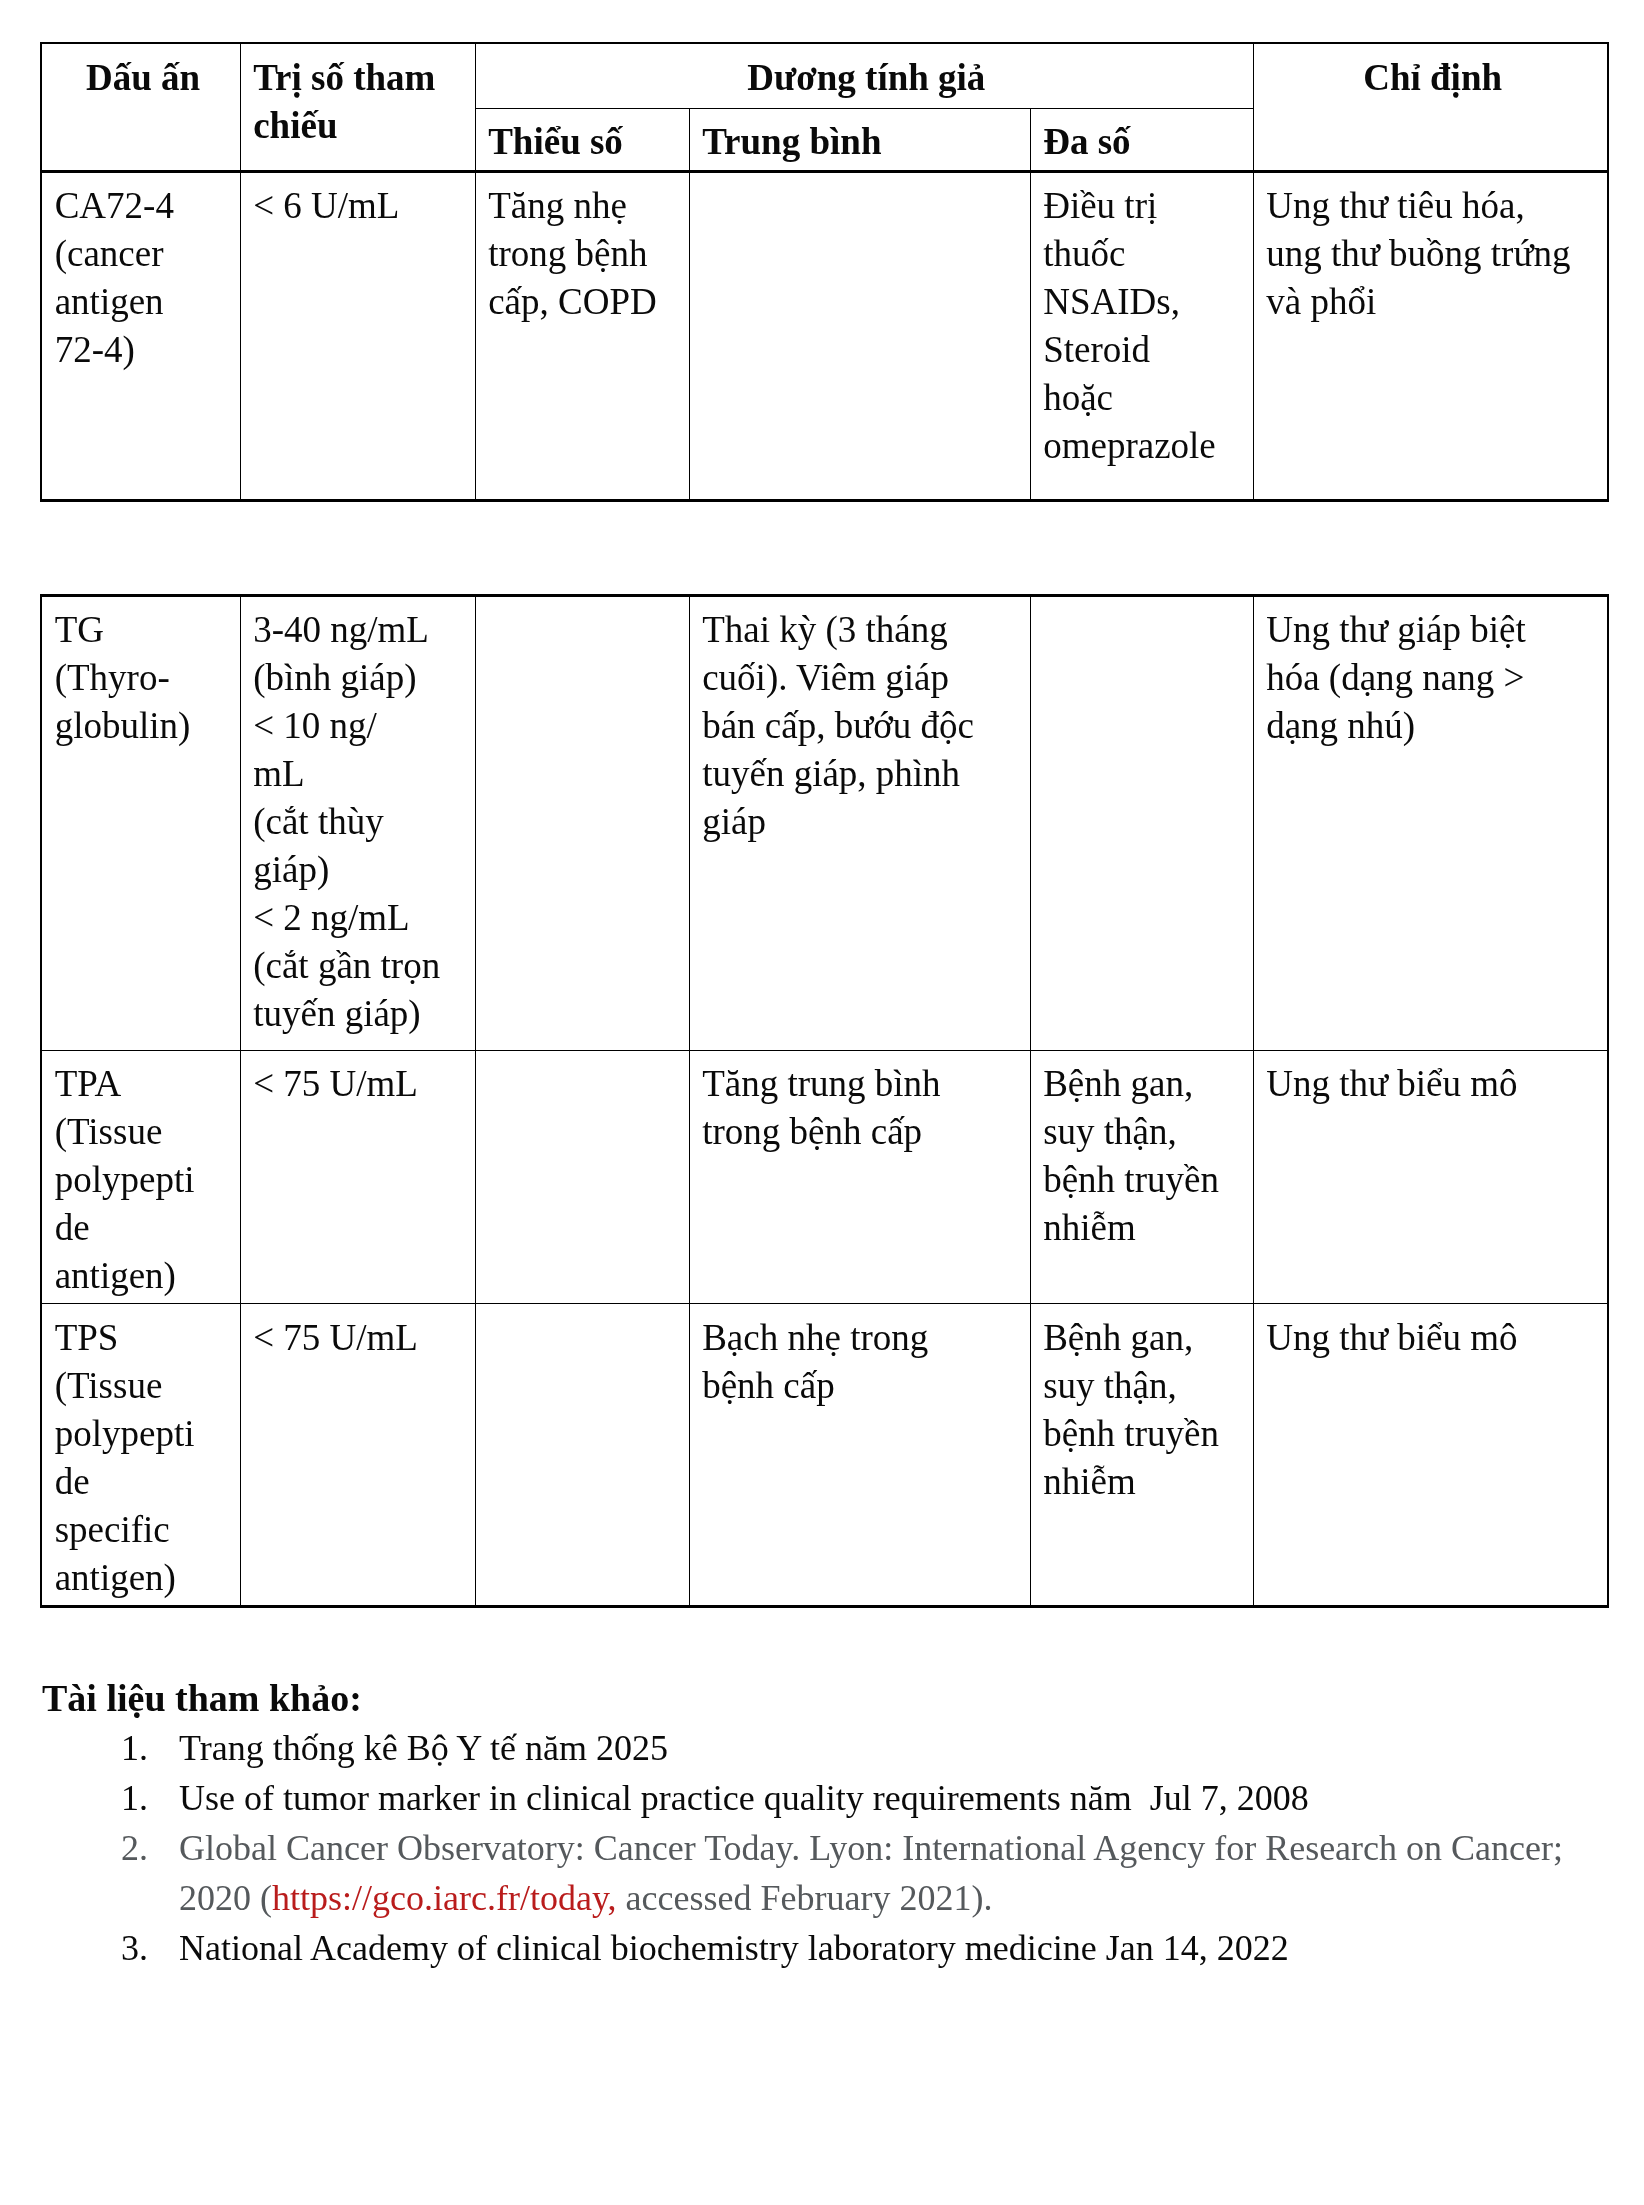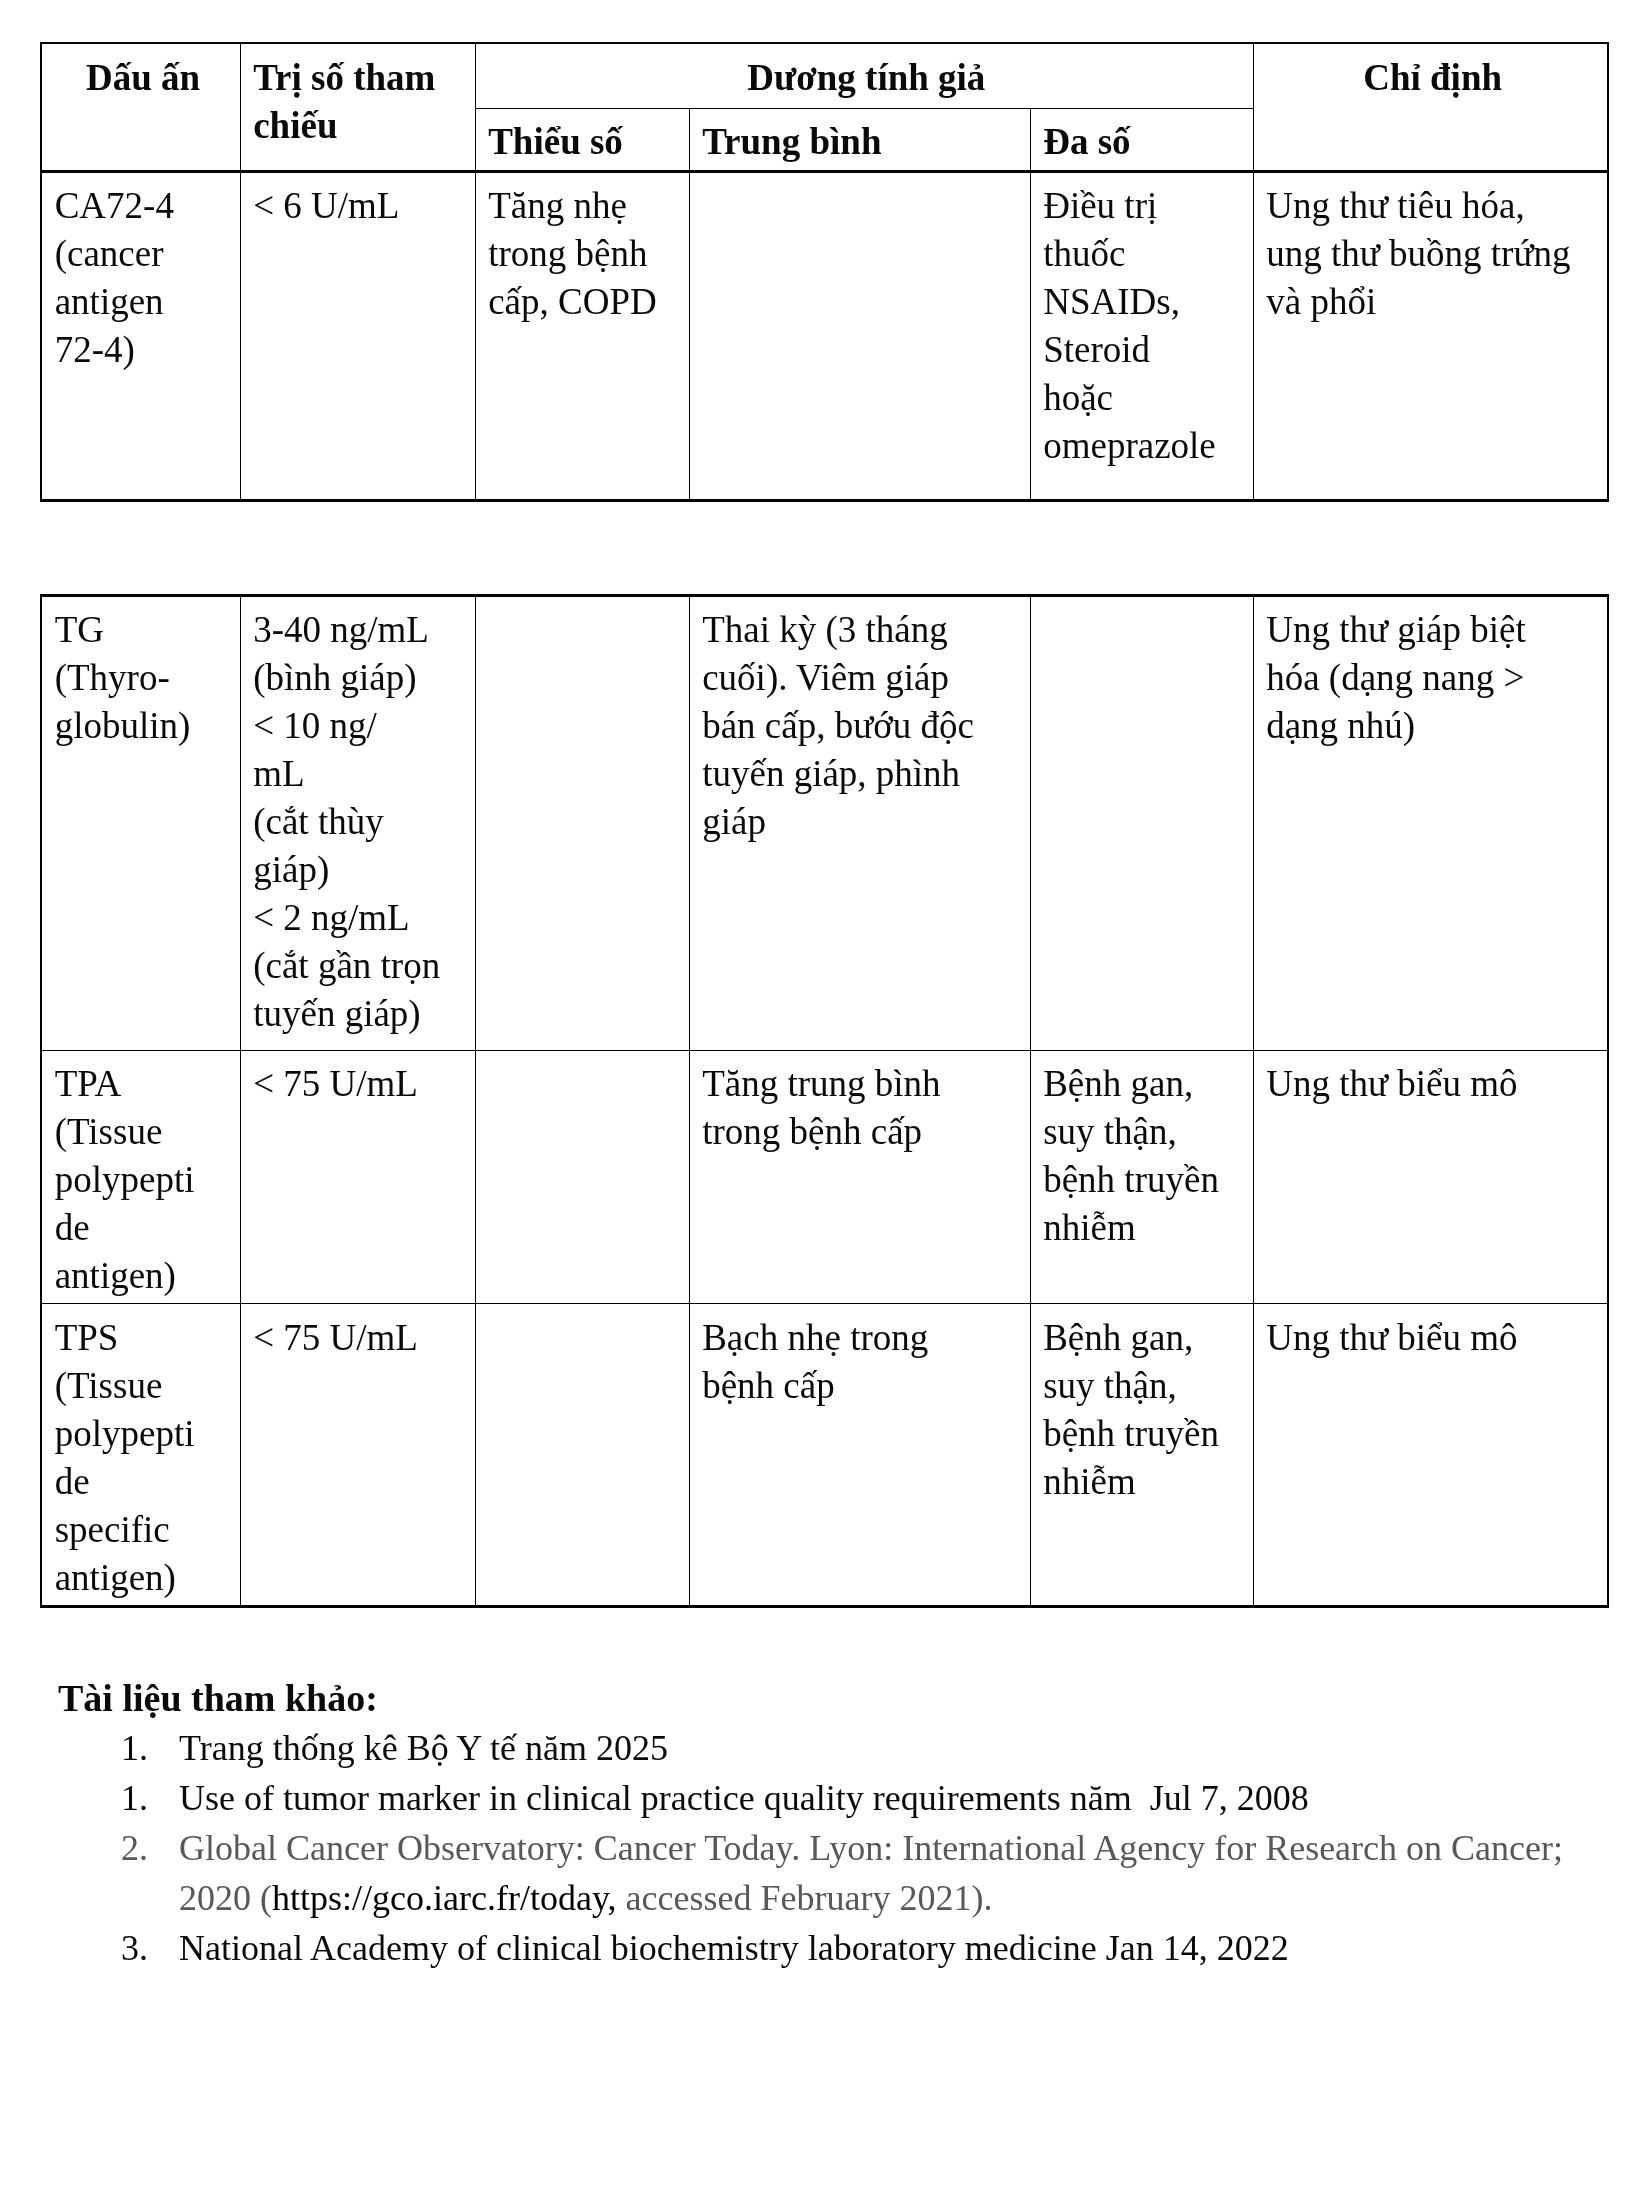--- a/index.html
+++ b/index.html
@@ -40,32 +40,32 @@
   tr.r-ca  { height: 329px; }
   tr.r-tg  { height: 455px; margin-top: 42px; }
   tr.r-tpa { height: 248px; }
   tr.r-tps { height: 289px; }
 
   .refs { margin-top: 65px; }
   .refs-heading {
     font-weight: bold;
     font-size: 38px;
     line-height: 50px;
-    margin-left: 18px;
+    margin-left: 2px;
   }
   .ref-item {
     display: flex;
     font-size: 36px;
     line-height: 50px;
     margin-left: 81px;
   }
   .ref-num { width: 58px; flex: 0 0 58px; }
   .ref-text { flex: 1 1 auto; white-space: pre-wrap; }
   .ref-gray { color: #55595c; }
-  .ref-link { color: #000000; }
+  .ref-link { color: #b91c1c; }
 
   .sig {
     margin-top: 43px;
     text-align: right;
     font-weight: bold;
     font-size: 37px;
     line-height: 51px;
   }
 </style>
 </head>

